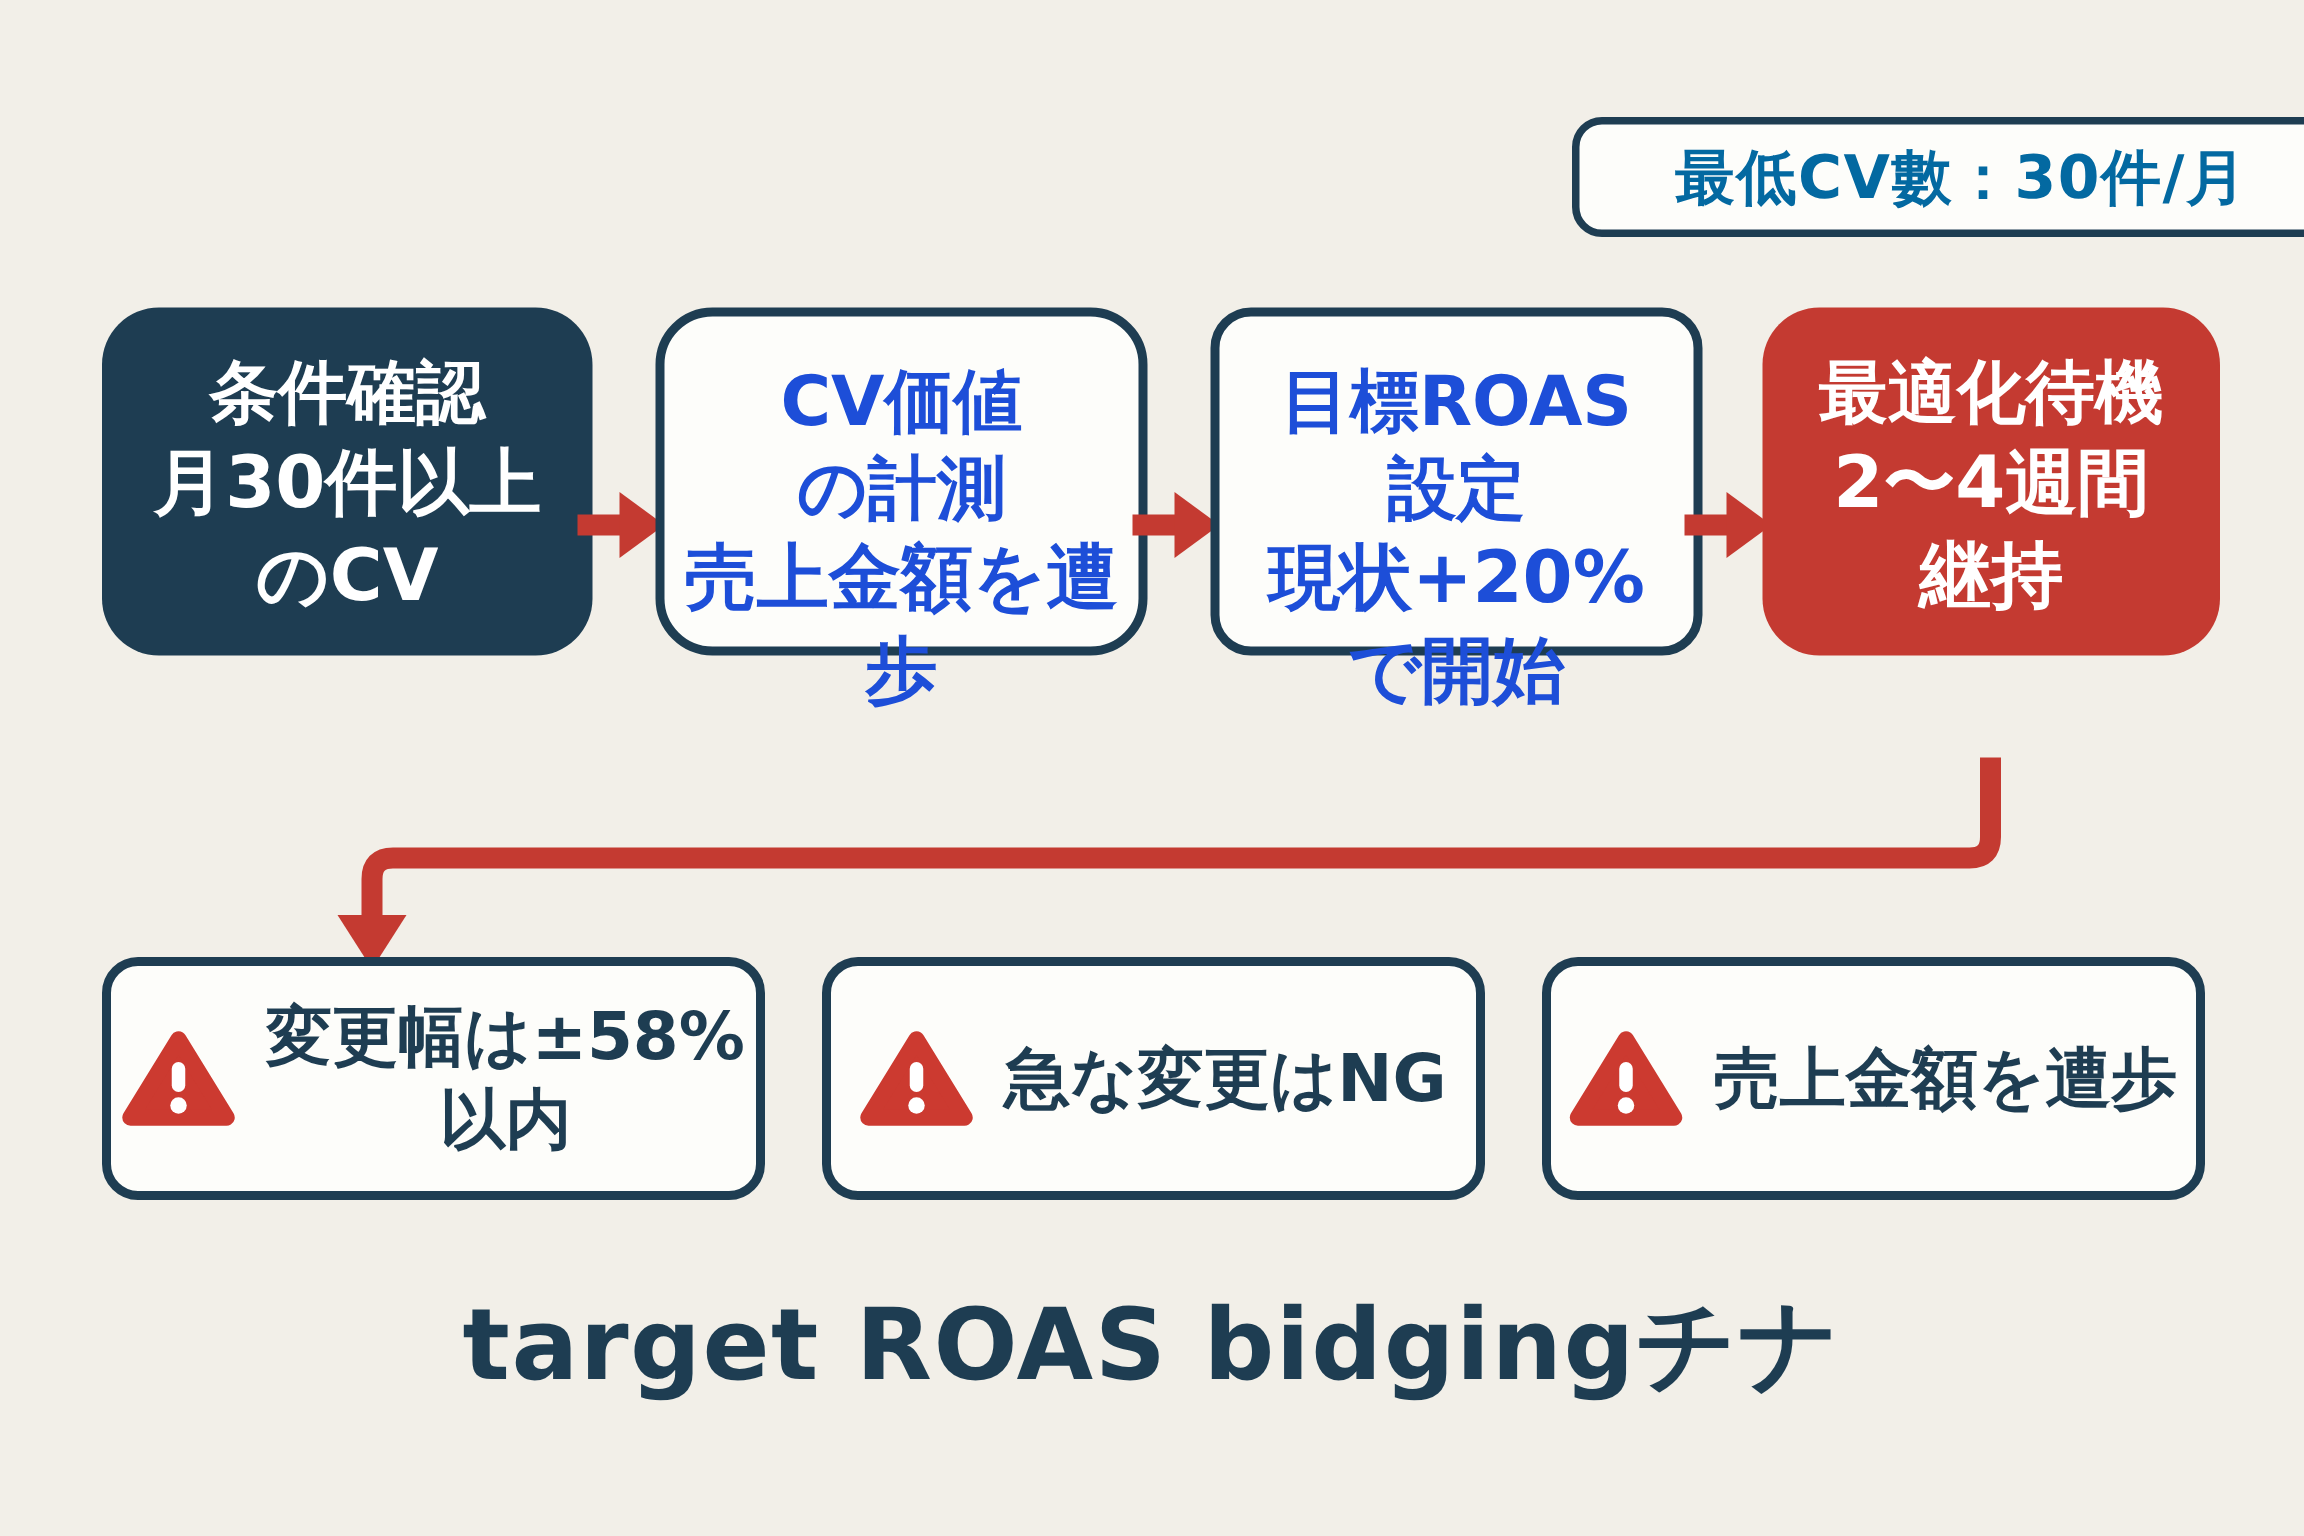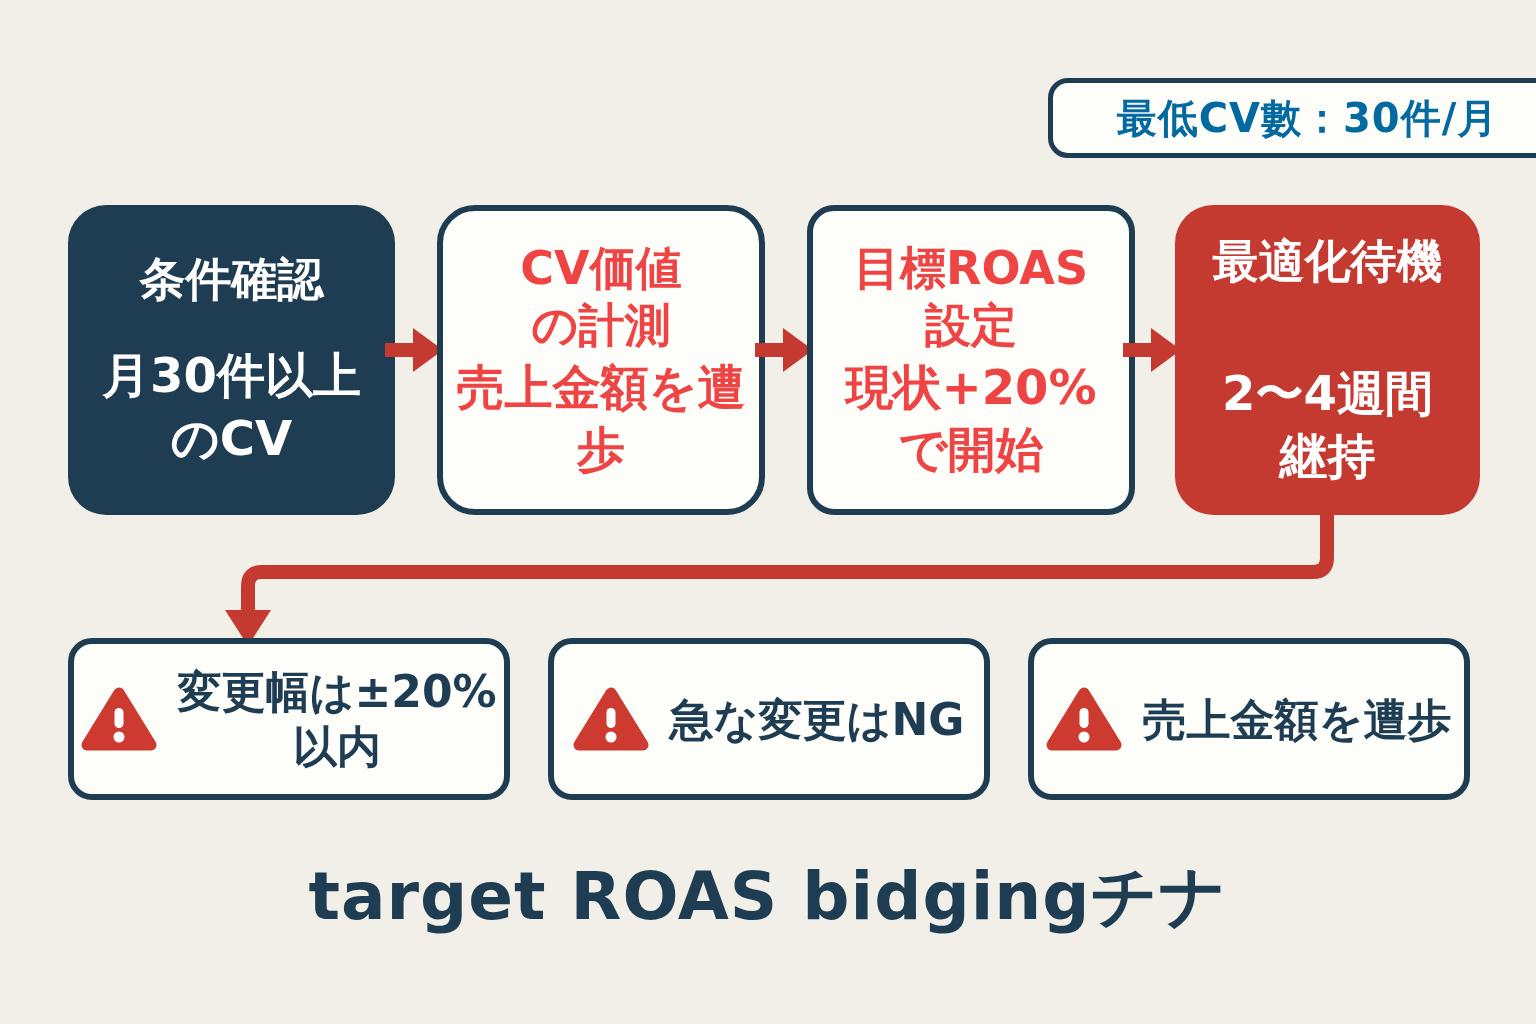--- a/index.html
+++ b/index.html
@@ -16,31 +16,31 @@
   
   .badge{
     position:absolute;left:1048px;top:78px;width:519px;height:80px;
     background:#fdfdfa;border:5px solid #1e3d52;border-radius:20px;
     display:flex;align-items:center;justify-content:center;
     font-size:40px;font-weight:700;color:#0369a1;letter-spacing:1px;
     box-sizing:border-box;
   }
   
   .step{
-    position:absolute;top:205px;height:310px;border-radius:38px;
+    position:absolute;top:205px;height:232px;border-radius:38px;
     display:flex;flex-direction:column;align-items:center;justify-content:space-around;
     padding:28px 8px;box-sizing:border-box;text-align:center;
   }
   .step .title{font-size:46px;font-weight:800;line-height:1.25;white-space:pre-line;}
   .step .body{font-size:48px;font-weight:600;line-height:1.3;white-space:pre-line;}
   .step.navy{left:68px;width:327px;background:#1e3d52;color:#ffffff;}
   .step.outline2{left:437px;width:328px;}
   .step.outline3{left:807px;width:328px;border-radius:27px;}
   .step.outline2,.step.outline3{
-    background:#fdfdfa;border:6px solid #1e3d52;color:#ef4444;
+    background:#fdfdfa;border:6px solid #1e3d52;color:#1d4ed8;
   }
   .step.red{left:1175px;width:305px;background:#c43a31;color:#ffffff;justify-content:space-between;}
   
   .flow-arrow{position:absolute;top:320px;width:64px;height:60px;}
   .fa1{left:383px;} .fa2{left:753px;} .fa3{left:1121px;}
   
   .connector{position:absolute;left:0;top:0;width:1536px;height:1024px;pointer-events:none;}
   
   .warn{
     position:absolute;top:638px;height:162px;width:442px;
@@ -113,21 +113,21 @@
     <div class="body">2〜4週間
 継持</div>
   </div>
 
   <div class="warn w1">
     <svg width="76" height="70" viewBox="0 0 76 70">
       <path d="M38 9 L70 61 L6 61 Z" fill="#cc3a30" stroke="#cc3a30" stroke-width="11" stroke-linejoin="round"></path>
       <rect x="33.5" y="24" width="9" height="20" rx="4.5" fill="#ffffff"></rect>
       <circle cx="38" cy="53" r="5.5" fill="#ffffff"></circle>
     </svg>
-    <div class="wlabel">変更幅は±20%
+    <div class="wlabel">変更幅は±58%
 以内</div>
   </div>
 
   <div class="warn w2">
     <svg width="76" height="70" viewBox="0 0 76 70">
       <path d="M38 9 L70 61 L6 61 Z" fill="#cc3a30" stroke="#cc3a30" stroke-width="11" stroke-linejoin="round"></path>
       <rect x="33.5" y="24" width="9" height="20" rx="4.5" fill="#ffffff"></rect>
       <circle cx="38" cy="53" r="5.5" fill="#ffffff"></circle>
     </svg>
     <div class="wlabel">急な変更はNG</div>

